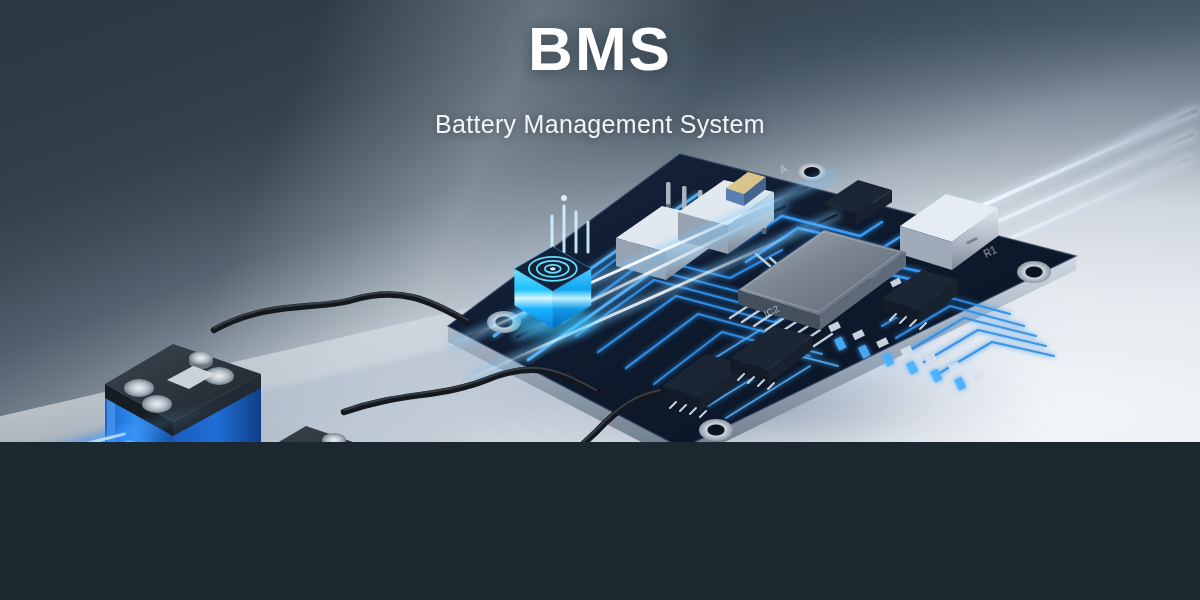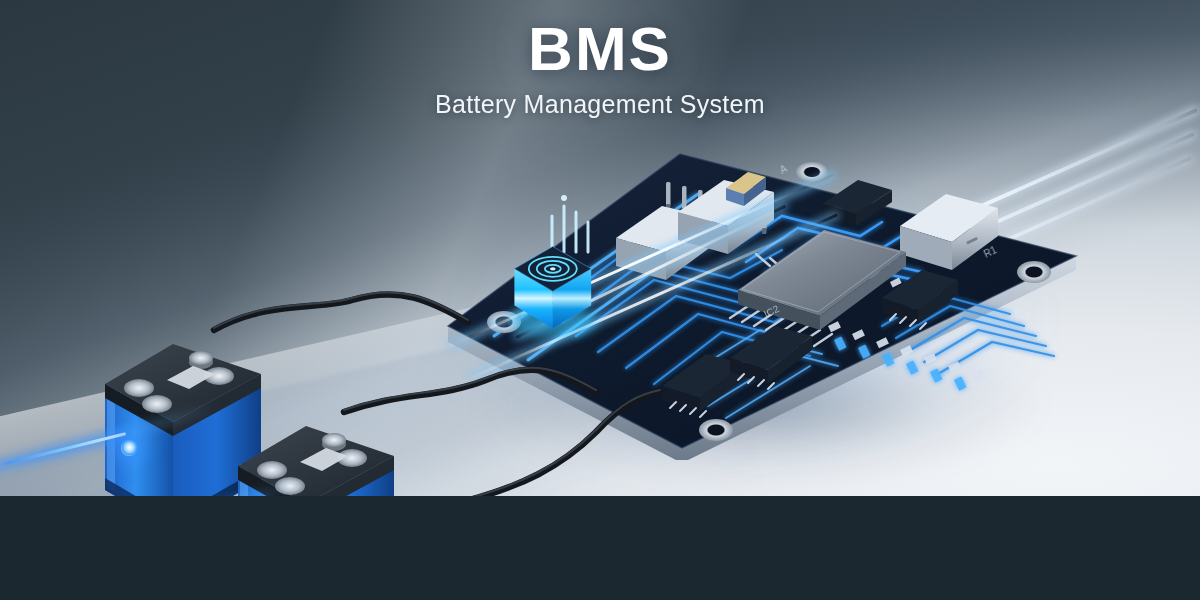--- a/index.html
+++ b/index.html
@@ -1,18 +1,18 @@
 <!DOCTYPE html>
 <html><head>
 <meta charset="utf-8">
 <title>BMS</title>
 <style>
   html,body{margin:0;padding:0;background:#1b2830;}
   #stage{
-    position:relative;width:1200px;height:496px;overflow:hidden;
+    position:relative;width:1200px;height:442px;overflow:hidden;
     font-family:"Liberation Sans", sans-serif;
   }
   
   .bg-base{
     position:absolute;inset:0;
     background:
       radial-gradient(135% 105% at 88% 94%, #f2f5f8 0%, #e6eaef 26%, #cfd7de 46%, #8e9aa6 66%, #465561 84%, #2e3b46 100%);
   }
   .bg-dark-top{
     position:absolute;inset:0;
@@ -33,21 +33,21 @@
     background:linear-gradient(170deg, rgba(92,118,148,.30), rgba(120,145,175,.06) 60%, rgba(255,255,255,0));
     transform:rotate(-13deg);transform-origin:left top;filter:blur(2px);
   }
   
   .heading{position:absolute;left:0;right:0;top:18px;text-align:center;pointer-events:none;}
   .title{
     font-size:62px;font-weight:bold;color:#ffffff;letter-spacing:2px;line-height:1;
     text-shadow:0 2px 16px rgba(12,22,32,.55), 0 0 40px rgba(160,190,220,.25);
   }
   .subtitle{
-    margin-top:10px;font-size:25px;color:#f1f5f9;font-weight:400;letter-spacing:.3px;
+    margin-top:30px;font-size:25px;color:#f1f5f9;font-weight:400;letter-spacing:.3px;
     text-shadow:0 1px 9px rgba(12,22,32,.45);
   }
   
   .beamgrp{position:absolute;left:905px;top:120px;width:330px;height:190px;}
   .beam{
     position:absolute;height:4px;border-radius:3px;
     background:linear-gradient(90deg, rgba(255,255,255,.95), rgba(236,245,255,.85) 45%, rgba(222,236,250,.25) 92%, rgba(255,255,255,0));
     box-shadow:0 0 9px 2px rgba(214,233,252,.65);
     transform-origin:left center;transform:rotate(-24deg);
   }

